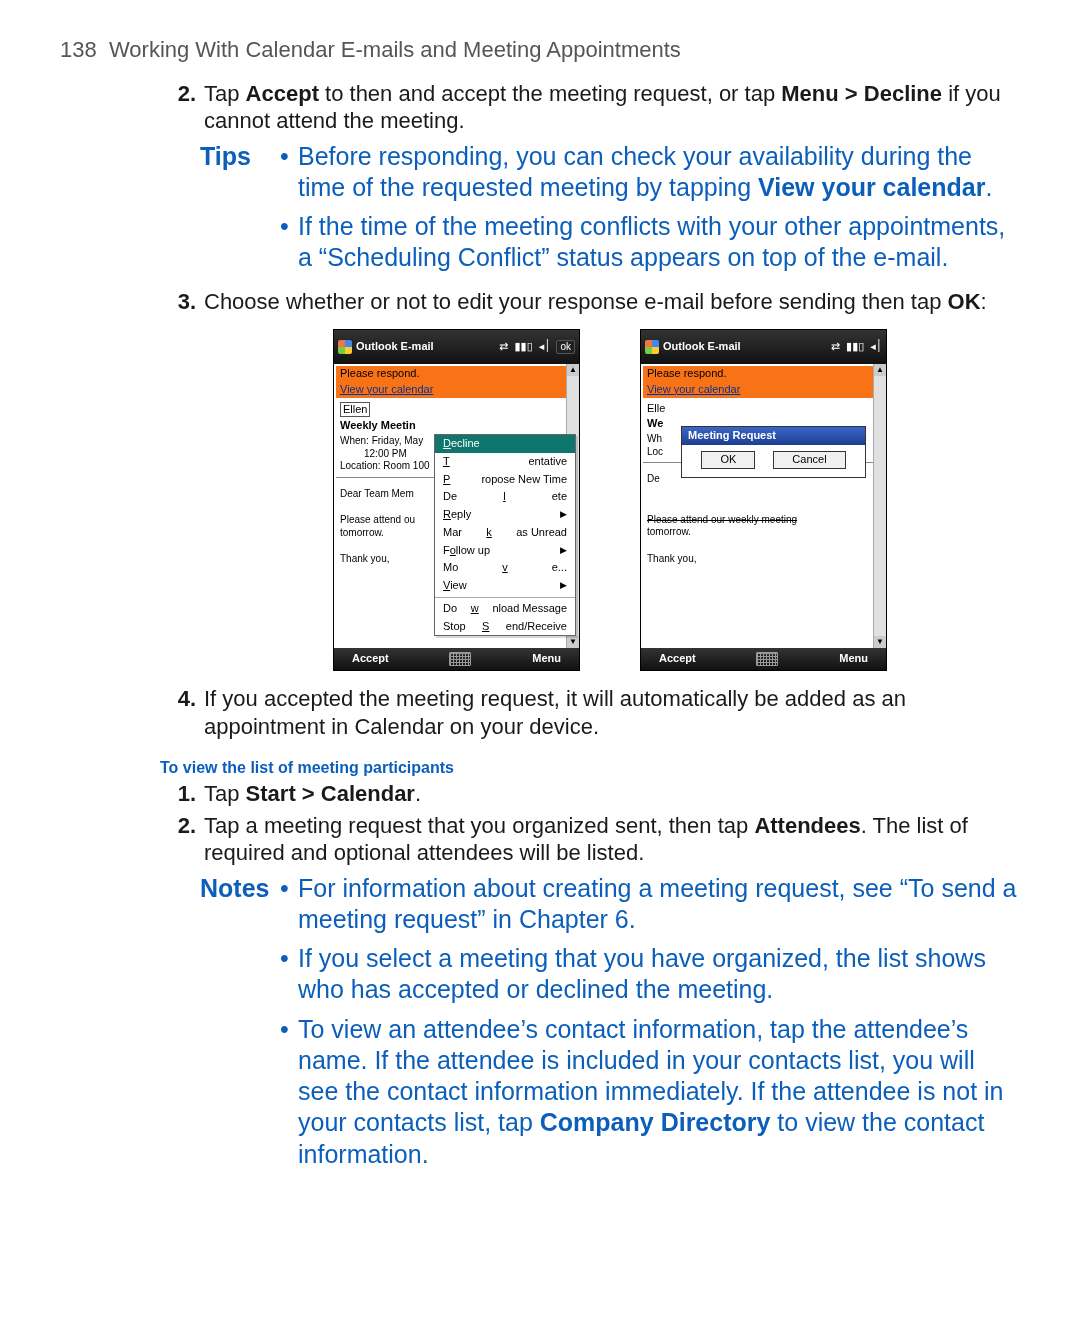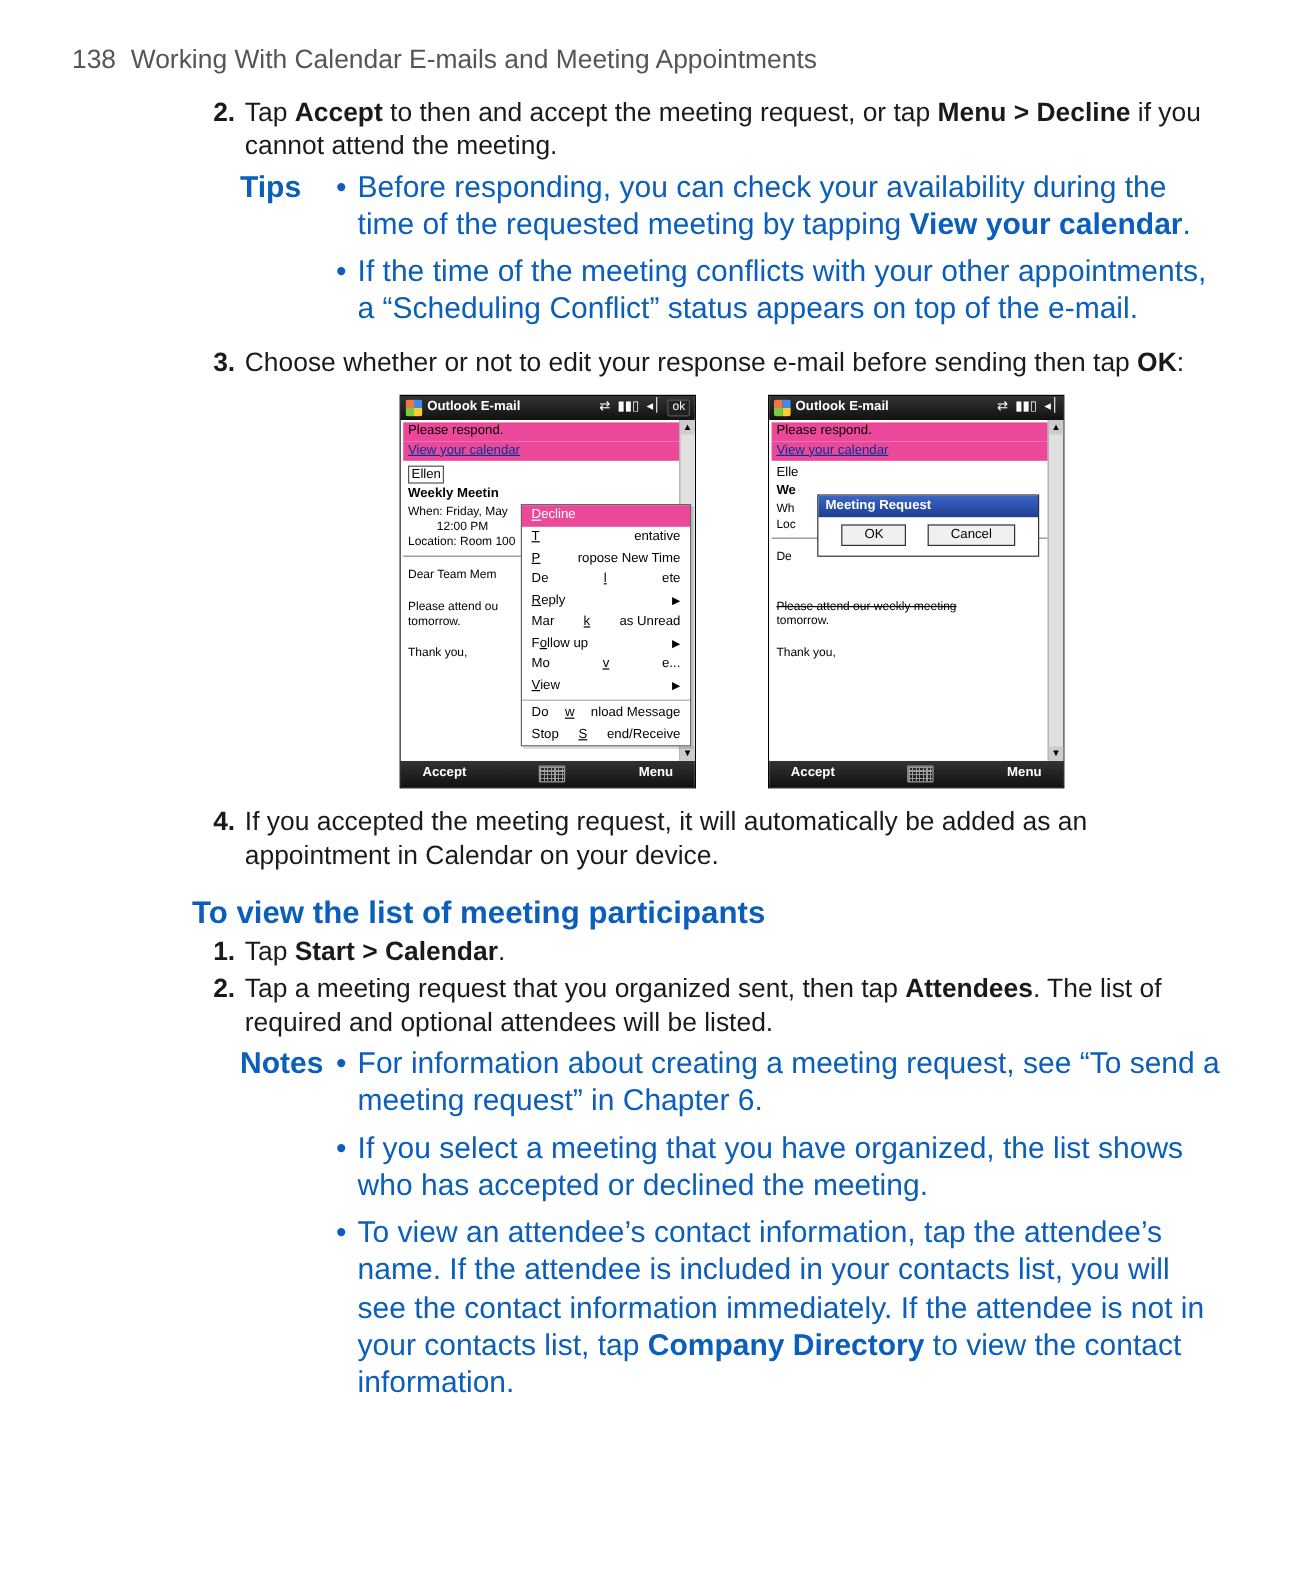--- a/index.html
+++ b/index.html
@@ -55,21 +55,21 @@
     display: flex;
     margin-bottom: 8px;
   }
   .tip-bullet {
     width: 18px;
     flex-shrink: 0;
   }
   .section-heading {
     color: #0b5fbb;
     font-weight: bold;
-    font-size: 26px;
+    font-size: 16px;
     margin-top: 18px;
     margin-bottom: 2px;
     margin-left: 100px;
   }
   
   .shots-row {
     display: flex;
     gap: 60px;
     justify-content: center;
     margin: 14px 0 14px 140px;
@@ -82,21 +82,21 @@
     font-size: 11px;
     color: #000;
     display: flex;
     flex-direction: column;
   }
   .d-titlebar {
     background: linear-gradient(to bottom, #333, #111);
     color: #fff;
     display: flex;
     align-items: center;
-    height: 20px;
+    height: 34px;
     padding: 0 4px;
     font-size: 11px;
     gap: 4px;
   }
   .winflag {
     width: 14px; height: 14px;
     display: inline-block;
     background:
       linear-gradient(#e74 0 50%, #7c4 0) left/50% 100% no-repeat,
       linear-gradient(#48e 0 50%, #fc3 0) right/50% 100% no-repeat;
@@ -119,21 +119,21 @@
   .d-scroll {
     position: absolute; right: 0; top: 0; bottom: 0; width: 12px;
     background: #e0e0e0; border-left: 1px solid #aaa;
   }
   .d-scroll .arrow {
     position: absolute; left: 0; width: 100%; height: 12px;
     background: #ccc; text-align:center; font-size:8px; line-height:12px;
   }
   .d-scroll .arrow.top { top:0; }
   .d-scroll .arrow.bot { bottom:0; }
-  .grey-strip { background:#ec4899; padding:1px 4px; }
+  .grey-strip { background:#f97316; padding:1px 4px; }
   .subject { font-weight:bold; padding:2px 4px; }
   .small-line { padding:0 4px; font-size:10px; }
   .hr { border-top:1px solid #888; margin:4px 0; }
   .link { color:#003399; text-decoration:underline; }
   .boxed-name {
     display:inline-block; border:1px solid #555; padding:0 2px;
   }
   
   .ctx-menu {
     position:absolute;
@@ -141,21 +141,21 @@
     width:140px;
     background:#fff;
     border:1px solid #666;
     box-shadow: 2px 2px 0 rgba(0,0,0,0.15);
     font-size:11px;
   }
   .ctx-item {
     padding:2px 8px;
     display:flex; justify-content:space-between; align-items:center;
   }
-  .ctx-item.sel { background:#ec4899; color:#fff; }
+  .ctx-item.sel { background:#0f766e; color:#fff; }
   .ctx-sep { border-top:1px solid #aaa; margin:2px 0; }
   .ctx-item .u { text-decoration: underline; }
   .ctx-arrow { font-size:9px; }
   
   .modal {
     position:absolute;
     top:62px; left:20px; right:20px;
     background:#fff; border:1px solid #333;margin-left:20px;
   }
   .modal-title {

